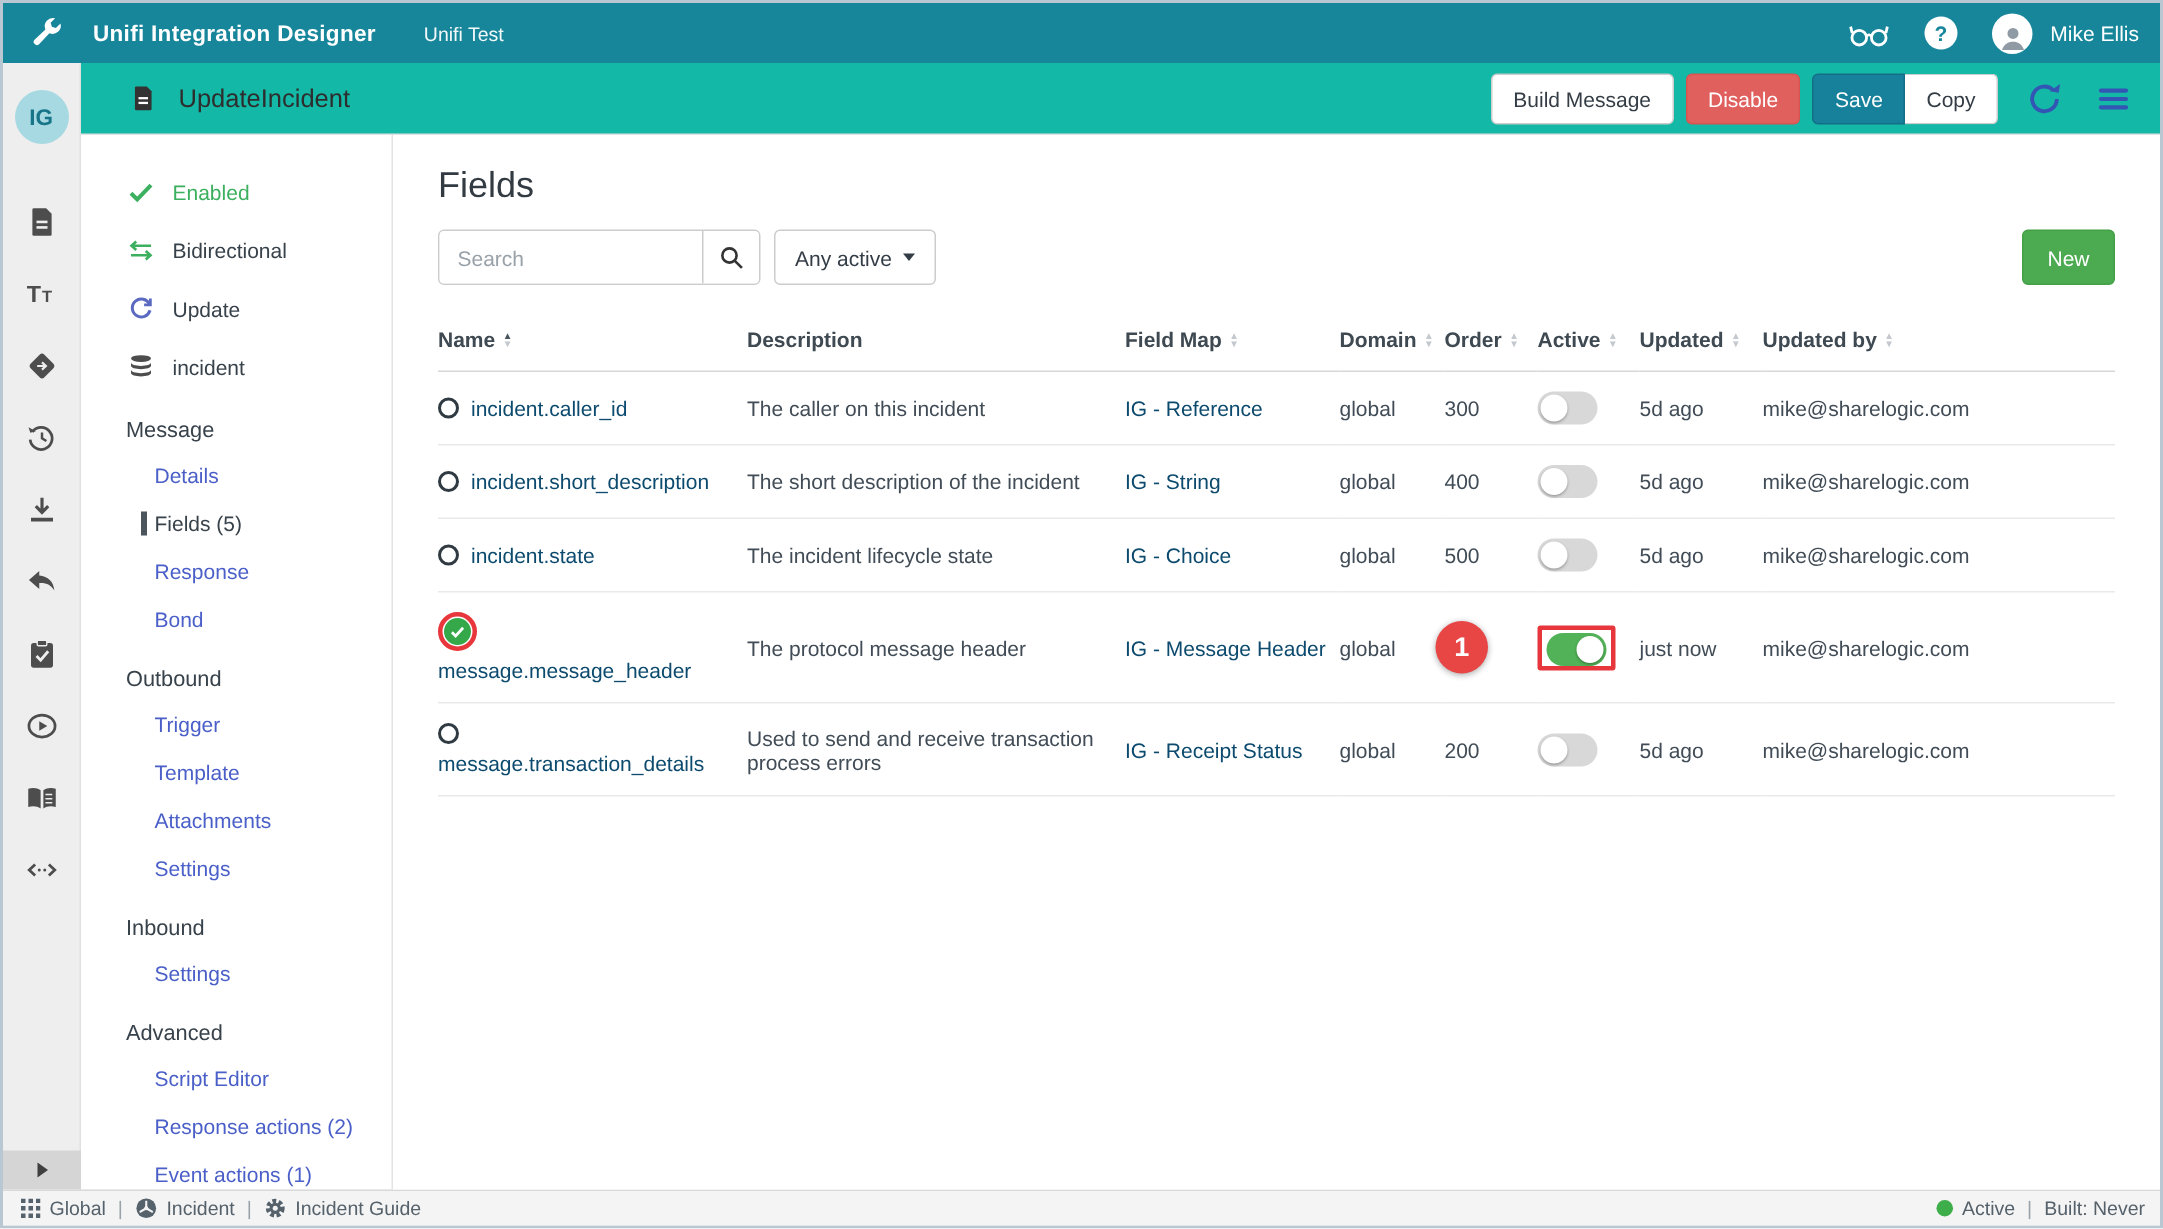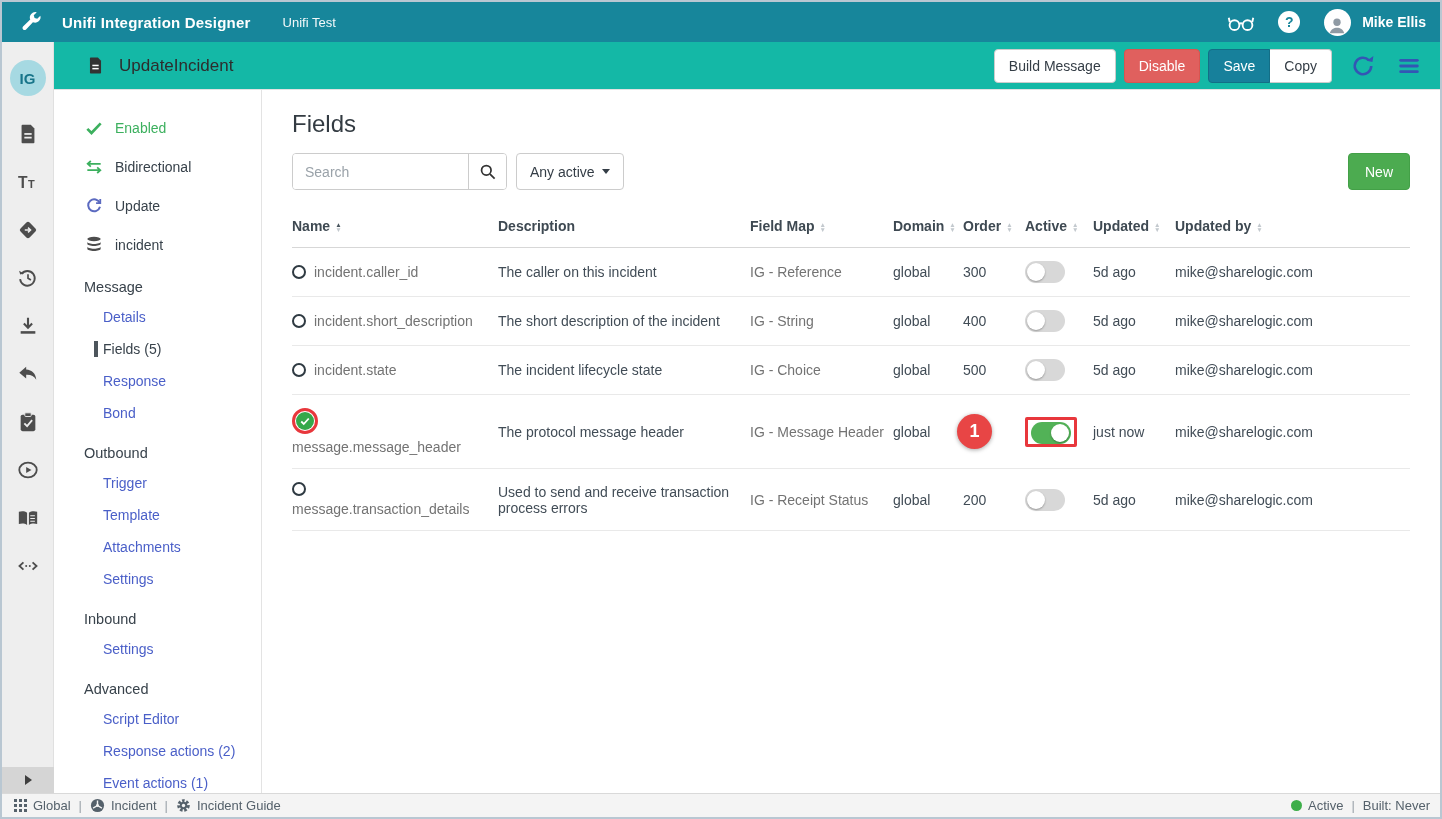--- a/index.html
+++ b/index.html
@@ -10,26 +10,26 @@
   .topbar { height:40px; background:#17869b; display:flex; align-items:center; color:#fff; flex:0 0 auto; padding:0 14px 0 18px; }
   .topbar .wrench { width:22px; height:22px; display:inline-flex; margin-right:20px; }
   .topbar .app-title { font-size:15px; font-weight:bold; letter-spacing:.2px; }
   .topbar .env { font-size:13px; margin-left:32px; opacity:.95; }
   .topbar .spacer { flex:1; }
   .bi-anno { border:3px solid #e32a2e; border-radius:3px; padding:2px; display:inline-block; }
   .btn-build-int { background:#dd5b58; color:#fff; border:none; font-size:14px; font-weight:bold; padding:7px 15px; border-radius:3px; cursor:pointer; font-family:inherit; }
   .top-icon { width:34px; height:34px; display:inline-flex; align-items:center; justify-content:center; margin-left:14px; cursor:pointer; }
   .help-circle { width:22px; height:22px; background:#fff; color:#17869b; border-radius:50%; font-size:14px; font-weight:bold; display:flex; align-items:center; justify-content:center; }
   .avatar-circle { width:27px; height:27px; background:#fff; border-radius:50%; display:flex; align-items:flex-end; justify-content:center; overflow:hidden; }
-  .user-name { font-size:14px; font-weight:bold; margin-left:8px; }
+  .user-name { font-size:14px; font-weight:normal; margin-left:8px; }
 
   .below { flex:1; display:flex; min-height:0; }
 
   
-  .rail { width:52px; background:#eeeeee; border-right:1px solid #e0e0e0; position:relative; display:flex; flex-direction:column; align-items:center; flex:0 0 auto; }
+  .rail { width:52px; background:#eeeeee; border-right:1px solid #e0e0e0; position:relative; display:flex; flex-direction:column; align-items:center; flex:0 0 auto;gap:14px; }
   .rail-avatar { width:36px; height:36px; border-radius:50%; background:#a6d9e2; color:#177489; font-weight:bold; font-size:15px; display:flex; align-items:center; justify-content:center; margin-top:18px; cursor:pointer; }
   .rail-btns { margin-top:14px; display:flex; flex-direction:column; align-items:center; }
   .rail-btn { width:40px; height:48px; display:flex; align-items:center; justify-content:center; cursor:pointer; }
   .rail-btn svg { width:22px; height:22px; }
   .collapse-strip { position:absolute; bottom:0; left:0; width:52px; height:26px; background:#d5d5d5; display:flex; align-items:center; justify-content:center; cursor:pointer; }
   .collapse-strip .tri { width:0; height:0; border-top:5px solid transparent; border-bottom:5px solid transparent; border-left:7px solid #3f3f3f; }
 
   .right-col { flex:1; display:flex; flex-direction:column; min-width:0; }
 
   
@@ -69,21 +69,21 @@
   .filter-btn .caret { width:0; height:0; border-left:4.5px solid transparent; border-right:4.5px solid transparent; border-top:5px solid #343d46; margin-left:7px; }
   .controls .spacer { flex:1; }
   .btn-new { height:37px; padding:0 16px; background:#4cab50; border:1px solid #43a047; border-radius:4px; color:#fff; font-size:14px; font-family:inherit; cursor:pointer; }
 
   
   table { width:100%; border-collapse:collapse; table-layout:fixed; margin-top:18px; }
   th { text-align:left; font-size:14px; color:#3e4952; padding:10px 8px 13px 0; border-bottom:1px solid #d7d7d7; white-space:nowrap; }
   td { font-size:14px; color:#414c56; padding:13px 8px 13px 0; border-bottom:1px solid #e9e9e9; vertical-align:middle; }
   .sort { display:inline-flex; flex-direction:column; margin-left:5px; vertical-align:middle; line-height:5px; font-size:6.5px; color:#c3c9ce; }
   .sort .up.active { color:#4a565e; }
-  a.cell-link { color:#737373; text-decoration:none; white-space:nowrap; cursor:pointer; }
+  a.cell-link { color:#0c4a6e; text-decoration:none; white-space:nowrap; cursor:pointer; }
   .name-cell { display:flex; align-items:center; flex-wrap:wrap; column-gap:8px; row-gap:5px; }
   .name-cell.stacked { flex-direction:column; align-items:flex-start; }
   .radio-circle { width:14px; height:14px; border:2px solid #2f3a42; border-radius:50%; display:inline-block; flex:0 0 auto; }
   .check-anno { border:3px solid #e8373c; border-radius:50%; padding:1px; display:inline-flex; flex:0 0 auto; }
   .check-circle { width:18px; height:18px; border-radius:50%; background:#35a84a; display:flex; align-items:center; justify-content:center; }
   .toggle { width:40px; height:22px; border-radius:11px; background:#d8d8d8; position:relative; display:inline-block; cursor:pointer; vertical-align:middle; }
   .toggle .knob { position:absolute; top:2px; left:2px; width:18px; height:18px; border-radius:50%; background:#fff; box-shadow:0 1px 2px rgba(0,0,0,.3); }
   .toggle.on { background:#52b257; }
   .toggle.on .knob { left:auto; right:2px; }
   .anno-box { display:inline-block; border:3px solid #e8373c; border-radius:2px; padding:2px 3px 0 3px; }

